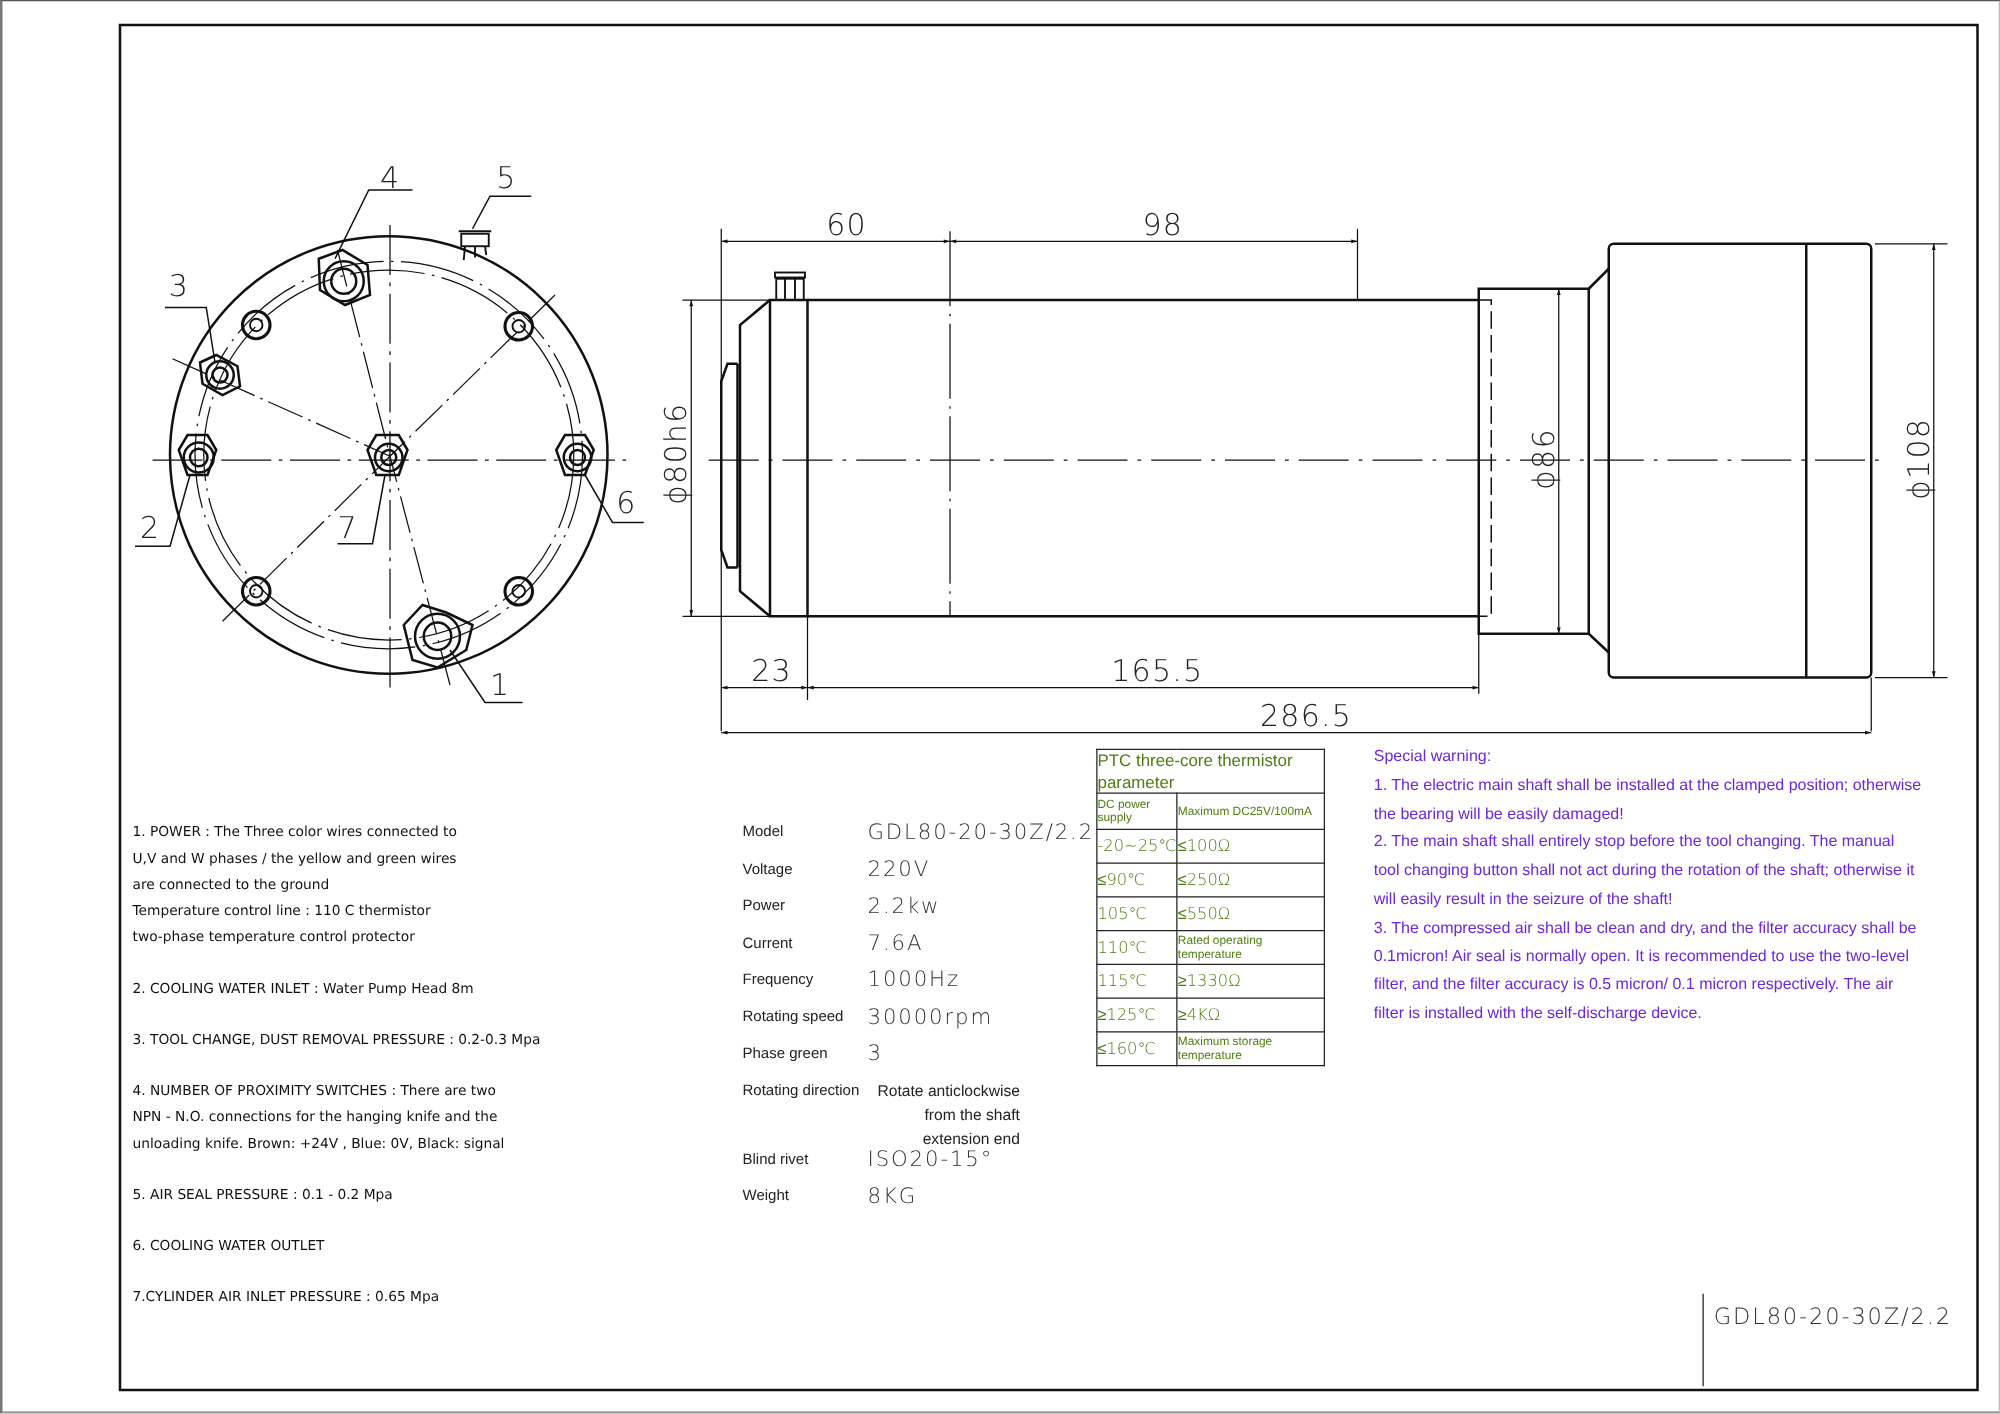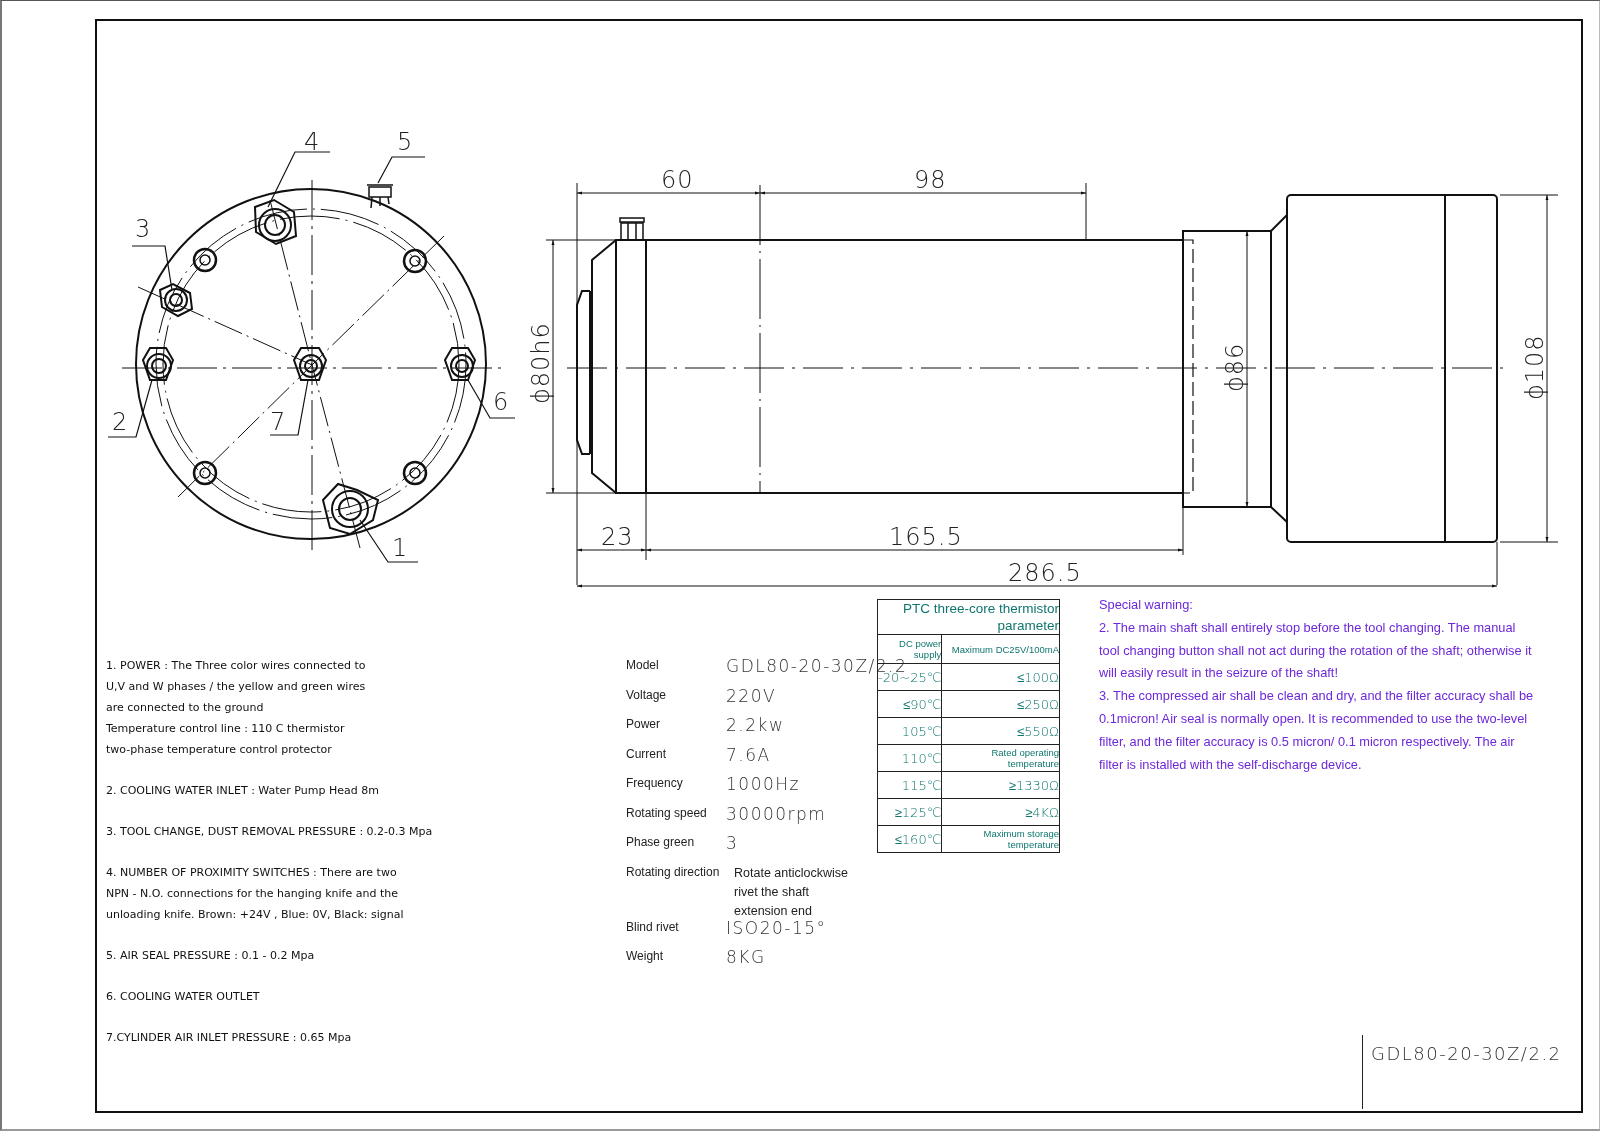--- a/index.html
+++ b/index.html
@@ -4,28 +4,28 @@
 <style>
   html, body { margin:0; padding:0; background:#ffffff; }
   body { width:1600px; height:1131px; position:relative; overflow:hidden; font-family:"DejaVu Sans", sans-serif; color:#111; }
   .page-edge { position:absolute; left:0; top:0; width:1597px; height:1128px; border-top:1px solid #555; border-left:2px solid #777; border-right:2px solid #bbb; border-bottom:2px solid #999; }
   .frame { position:absolute; left:95px; top:19px; width:1484px; height:1090px; border:2px solid #111; }
   svg.drawing { position:absolute; left:0; top:0; width:1600px; height:1131px; }
   svg text { font-family:"DejaVu Sans", sans-serif; fill:#222; }
   svg .dim { font-family:"DejaVu Sans", sans-serif; font-weight:200; font-size:24px; fill:#222; letter-spacing:1px; }
   .notes { position:absolute; left:106px; top:655px; width:470px; font-family:"DejaVu Sans", sans-serif; font-size:11px; line-height:21px; color:#111; }
   .notes .note { margin-bottom:20px; white-space:pre-line; }
-  .specs { position:absolute; left:626px; top:658px; width:280px; }
+  .specs { position:absolute; left:594px; top:658px; width:280px;text-align:right; }
   .spec-row { position:relative; height:29.5px; }
   .spec-label { position:absolute; left:0; top:0; font-family:"Liberation Sans", sans-serif; font-size:12px; color:#222; }
   .spec-value { position:absolute; left:100px; top:-2px; font-family:"DejaVu Sans", sans-serif; font-weight:200; font-size:17px; color:#333; letter-spacing:1.5px; white-space:nowrap; }
   .spec-value.prose { left:108px; top:-1px; font-family:"Liberation Sans", sans-serif; font-size:12.5px; line-height:19px; letter-spacing:0; color:#222; white-space:pre-line; }
   .spec-row.tall { height:55px; }
   table.ptc { position:absolute; left:877px; top:599px; width:183px; border-collapse:collapse; font-family:"Liberation Sans", sans-serif; }
-  table.ptc td, table.ptc th { border:1.5px solid #222; text-align:right; padding:0; color:#0f766e;margin-left:16px; }
+  table.ptc td, table.ptc th { border:1.5px solid #222; text-align:left; padding:0; color:#4d7c0f;margin-left:16px; }
   table.ptc th.title { font-weight:normal; font-size:13.5px; line-height:17px; height:34px; }
   table.ptc th.sub { font-weight:normal; font-size:9.5px; line-height:11px; height:28px; }
   table.ptc td { height:26px; }
   table.ptc td.temp { width:60px; font-family:"DejaVu Sans", sans-serif; font-weight:200; font-size:13px; }
   table.ptc td.val { font-family:"DejaVu Sans", sans-serif; font-weight:200; font-size:13px; }
   table.ptc td.val.small { font-family:"Liberation Sans", sans-serif; font-size:9.5px; line-height:11px; }
   .warning { position:absolute; left:1099px; top:594px; width:440px; font-family:"Liberation Sans", sans-serif; font-size:12.8px; line-height:22.8px; color:#6d28d9; }
   .warning .w-item { white-space:normal; }
   .title-block { position:absolute; left:1362px; top:1035px; width:216px; height:74px; border-left:1.5px solid #222; }
   .title-block span { position:absolute; left:8px; top:8px; font-family:"DejaVu Sans", sans-serif; font-weight:200; font-size:18px; letter-spacing:1.5px; color:#333; white-space:nowrap; }
@@ -231,21 +231,21 @@
       <span class="spec-label">Rotating speed</span>
       <span class="spec-value">30000rpm</span>
     </div>
   <div class="spec-row">
       <span class="spec-label">Phase green</span>
       <span class="spec-value">3</span>
     </div>
   <div class="spec-row tall">
       <span class="spec-label">Rotating direction</span>
       <span class="spec-value prose">Rotate anticlockwise
-rivet the shaft
+from the shaft
 extension end</span>
     </div>
   <div class="spec-row">
       <span class="spec-label">Blind rivet</span>
       <span class="spec-value">ISO20-15°</span>
     </div>
   <div class="spec-row">
       <span class="spec-label">Weight</span>
       <span class="spec-value">8KG</span>
     </div>
@@ -286,19 +286,20 @@
       </tr>
   <tr>
         <td class="temp">≤160℃</td>
         <td class="val small">Maximum storage temperature</td>
       </tr>
 </tbody>
   </table>
 
 <div class="warning">
   <div>Special warning:</div>
+  <div class="w-item">1. The electric main shaft shall be installed at the clamped position; otherwise the bearing will be easily damaged!</div>
   <div class="w-item">2. The main shaft shall entirely stop before the tool changing. The manual tool changing button shall not act during the rotation of the shaft; otherwise it will easily result in the seizure of the shaft!</div>
   <div class="w-item">3. The compressed air shall be clean and dry, and the filter accuracy shall be 0.1micron! Air seal is normally open. It is recommended to use the two-level filter, and the filter accuracy is 0.5 micron/ 0.1 micron respectively. The air filter is installed with the self-discharge device.</div>
 </div>
 
 <div class="title-block">
   <span>GDL80-20-30Z/2.2</span>
 </div>
 
 </body></html>

